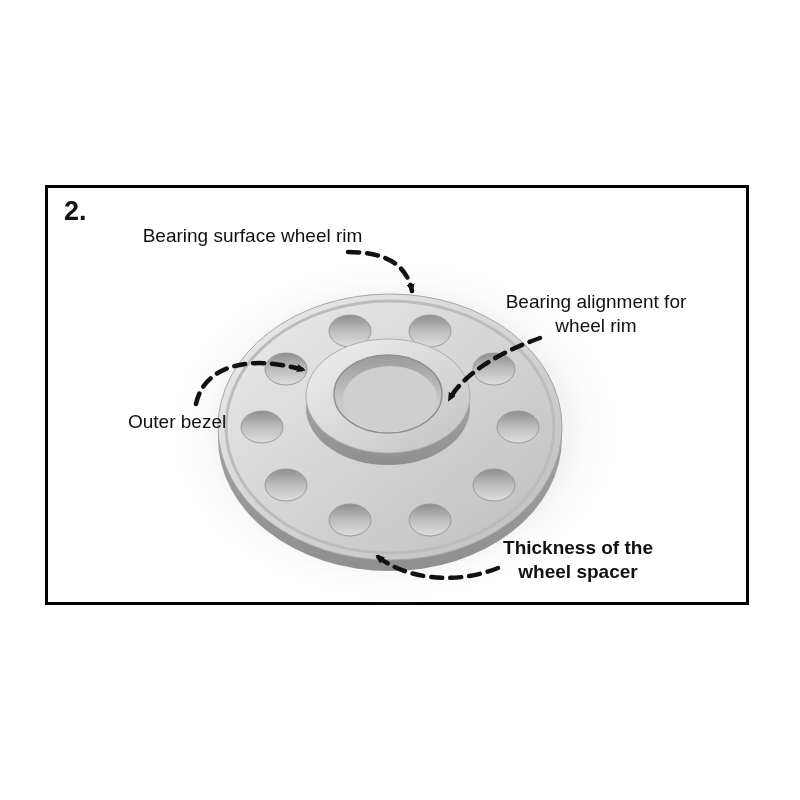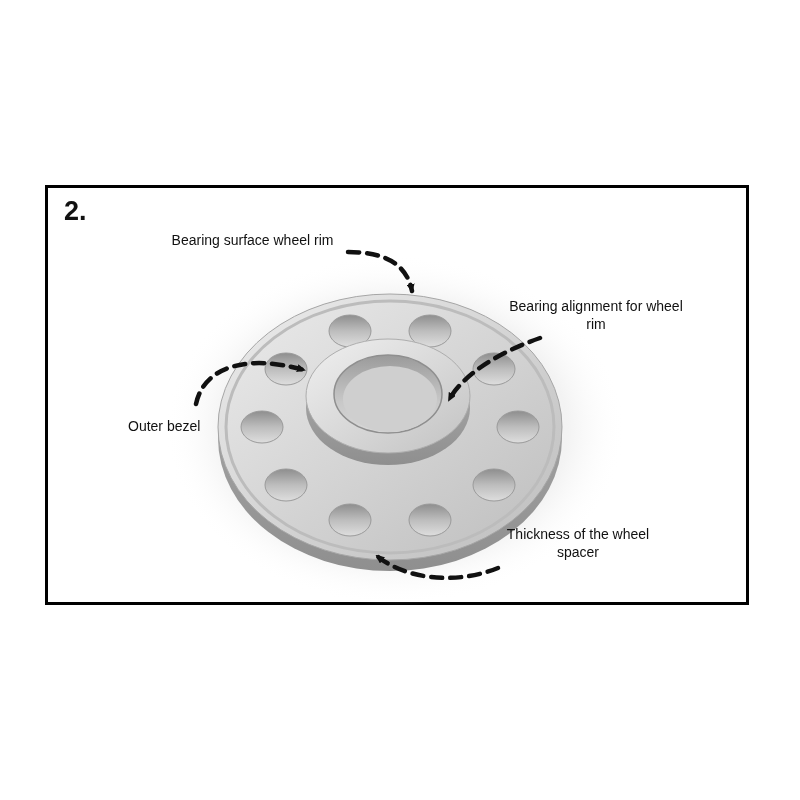--- a/index.html
+++ b/index.html
@@ -37,31 +37,30 @@
   .diagram-svg {
     position: absolute;
     left: 0;
     top: 0;
     width: 800px;
     height: 800px;
     z-index: 2;
   }
   .label {
     position: absolute;
-    font-size: 14px;
+    font-size: 19px;
     line-height: 1.25;
     color: #111111;
     text-align: center;
     z-index: 4;
-    margin-top: 8px;
   }
   .label-bearing   { left: 130px; top: 224px; width: 245px; }
   .label-center    { left: 498px; top: 290px; width: 196px; }
   .label-bezel     { left: 128px; top: 410px; width: 110px; text-align: left; }
-  .label-thickness { left: 497px; top: 518px; width: 162px; }
+  .label-thickness { left: 497px; top: 536px; width: 162px; font-weight: bold; }
 </style>
 </head>
 <body>
 
 <div class="page">
 
   <div class="frame"></div>
 
   <div class="step-number">2.</div>
 

